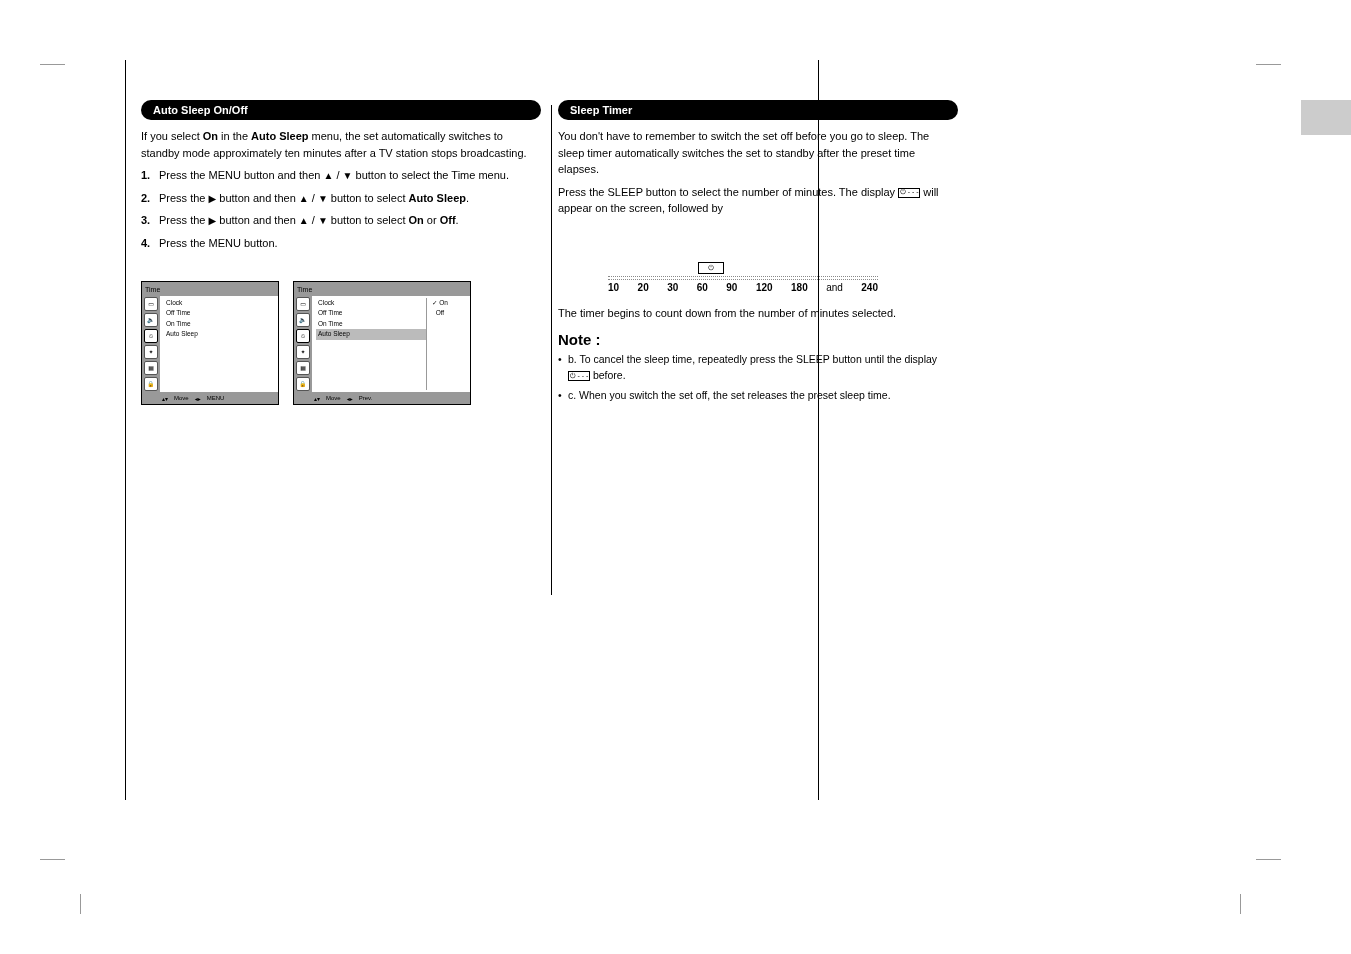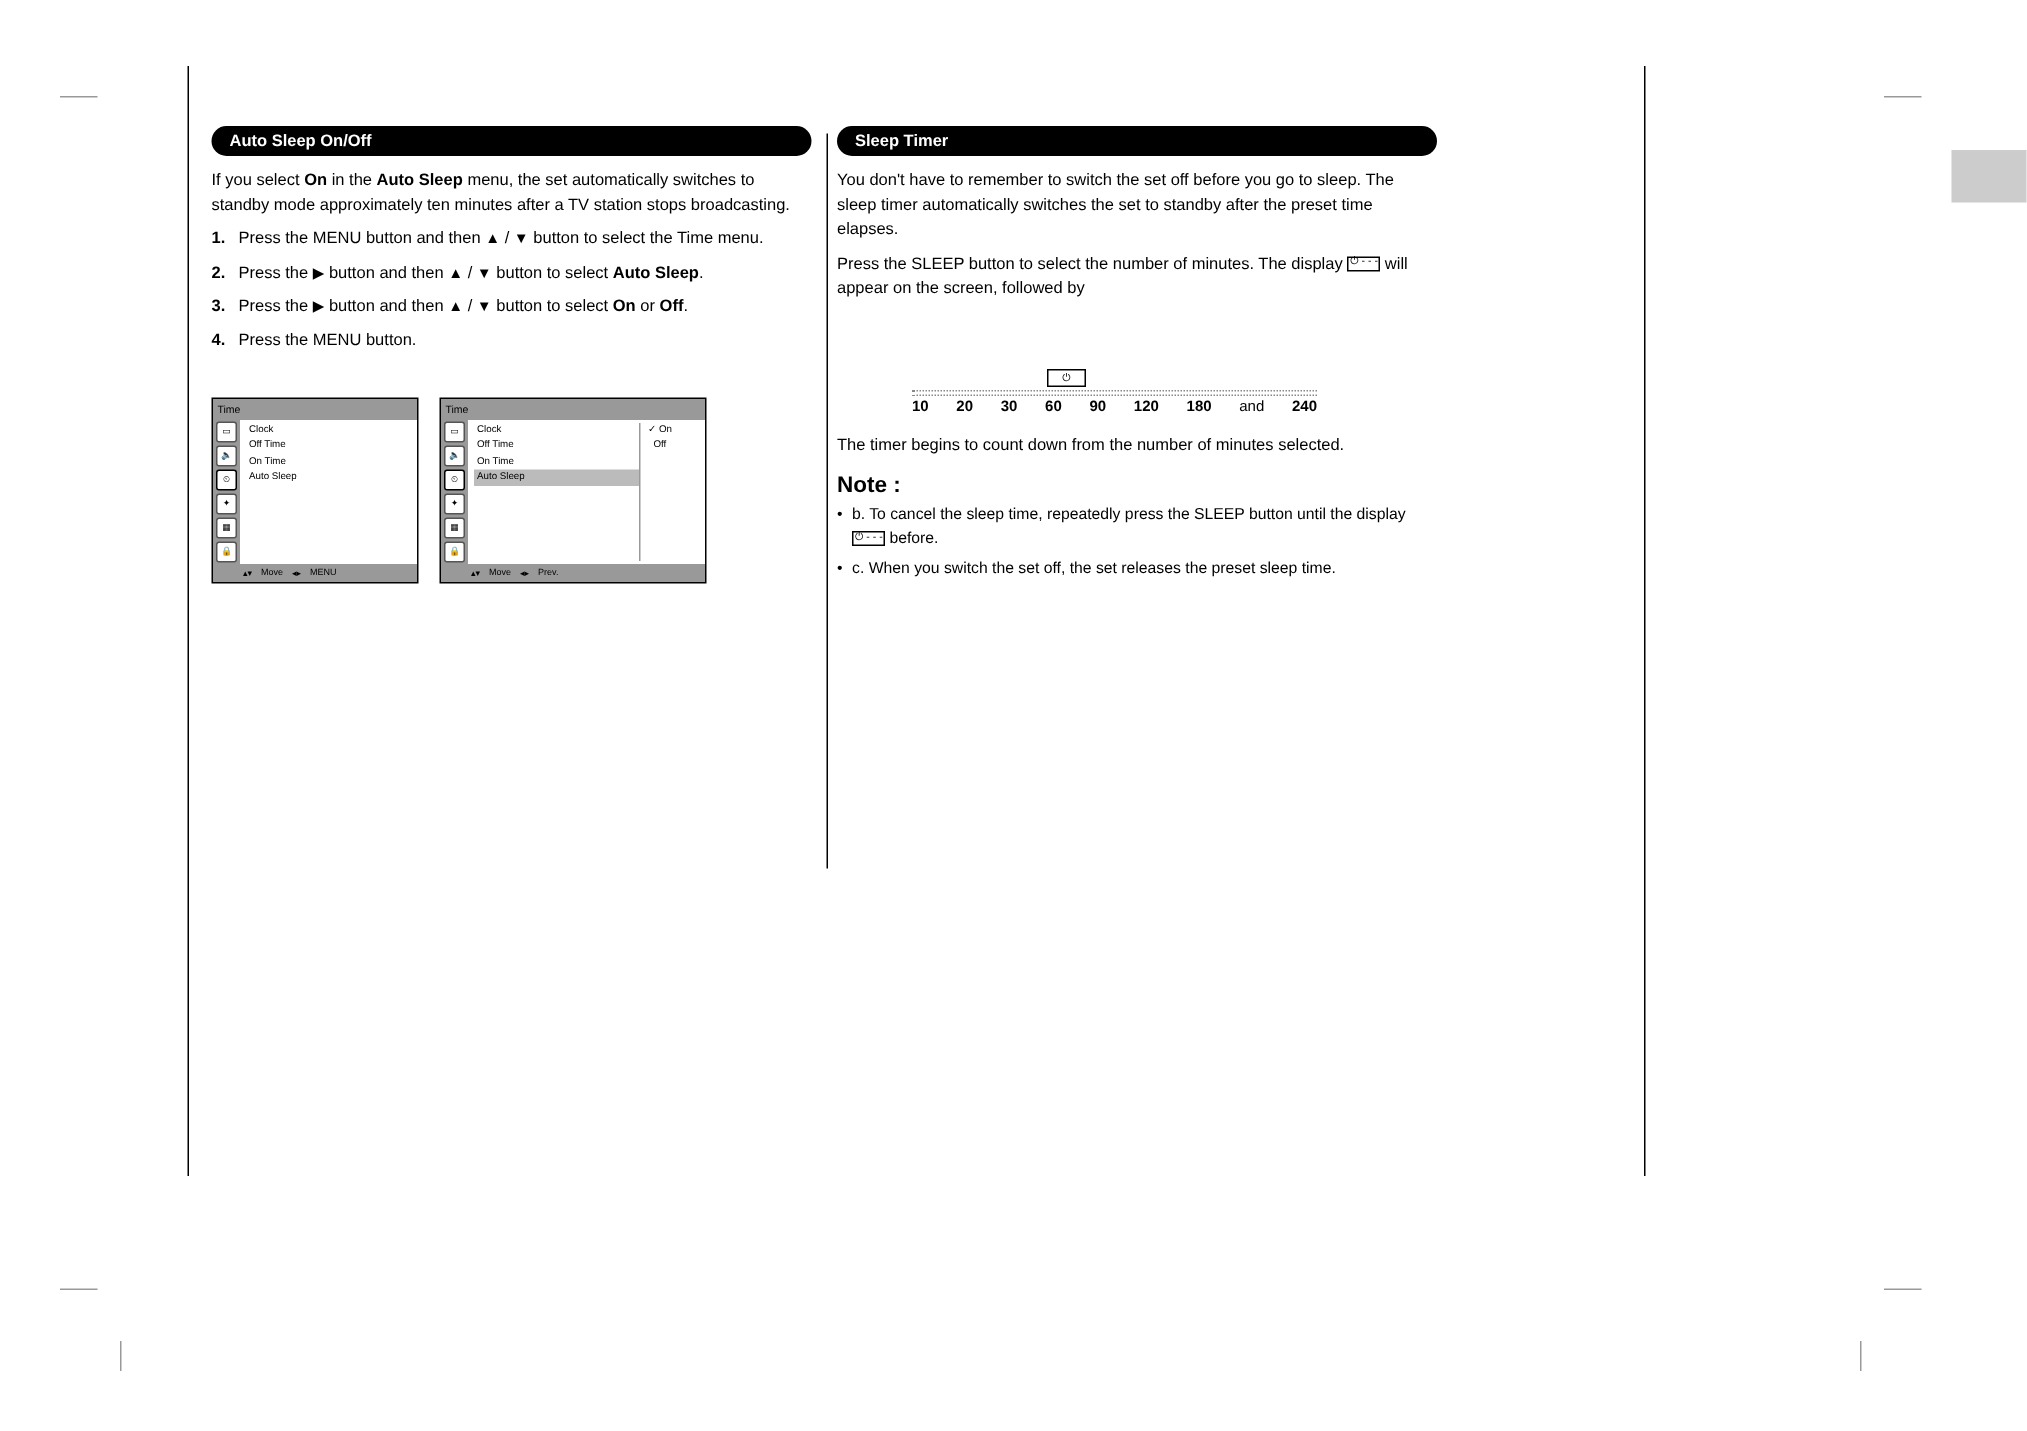--- a/index.html
+++ b/index.html
@@ -1,17 +1,17 @@
 <!DOCTYPE html>
 <html><head>
 <meta charset="utf-8">
 <style>
   * { box-sizing: border-box; margin: 0; padding: 0; }
   html, body { width: 1351px; height: 954px; background: #fff; font-family: Arial, Helvetica, sans-serif; color: #000; }
-  .page { position: absolute; left: 125px; top: 44px; width: 972px; height: 740px; border-left: 1px solid #000; border-right: 1px solid #000; text-decoration: underline; }
+  .page { position: absolute; left: 125px; top: 60px; width: 694px; height: 740px; border-left: 1px solid #000; border-right: 1px solid #000; text-decoration: underline; }
   .side-tab { position: absolute; right: 0; top: 100px; width: 50px; height: 35px; background: #ccc; }
   .crop-mark { position: absolute; width: 25px; height: 25px; }
   .crop-mark.tl { left: 40px; top: 40px; border-bottom: 1px solid #999; }
   .crop-mark.tr { right: 70px; top: 40px; border-bottom: 1px solid #999; }
   .crop-mark.bl { left: 40px; bottom: 70px; border-top: 1px solid #999; }
   .crop-mark.br { right: 70px; bottom: 70px; border-top: 1px solid #999; }
   .crop-tick-l { position: absolute; left: 80px; bottom: 40px; width: 1px; height: 20px; background: #999; }
   .crop-tick-r { position: absolute; right: 110px; bottom: 40px; width: 1px; height: 20px; background: #999; }
 
   .col { position: absolute; top: 40px; width: 400px; }

